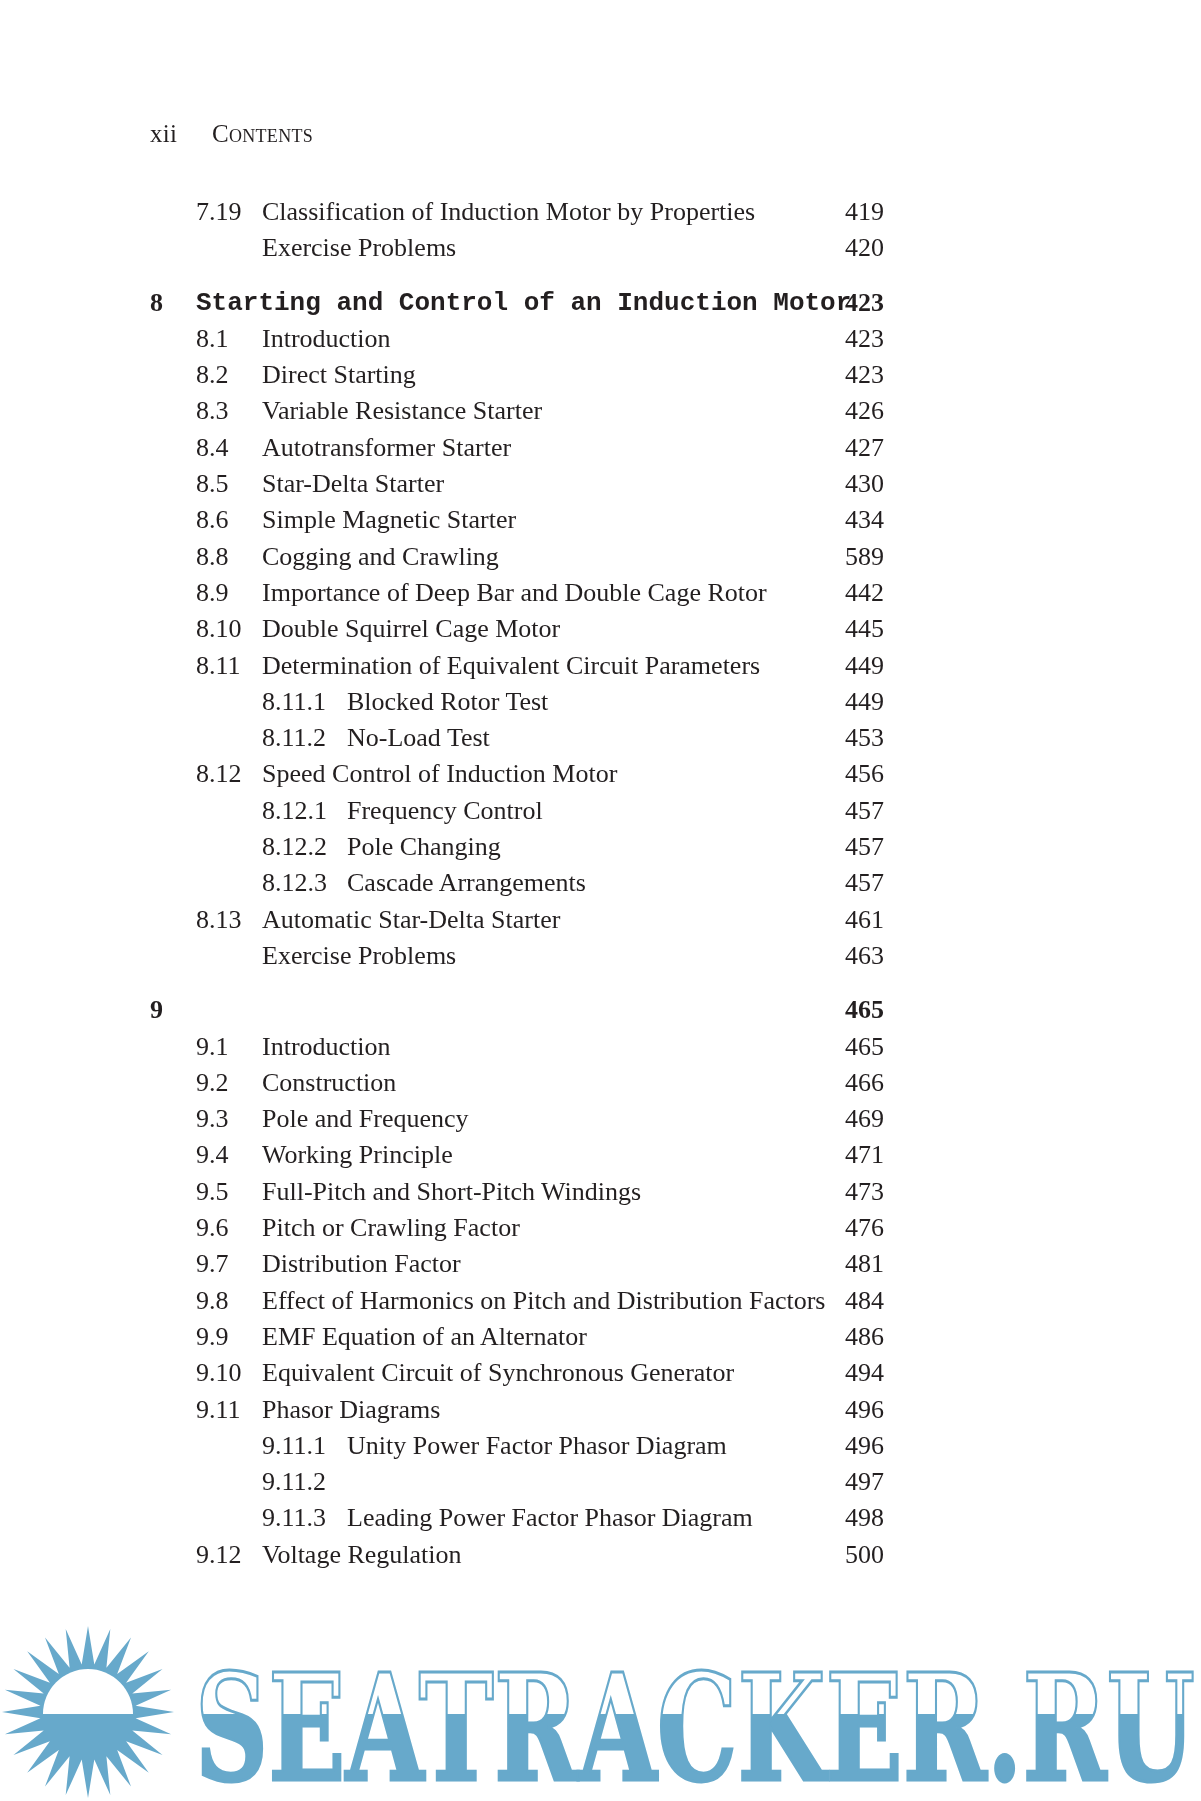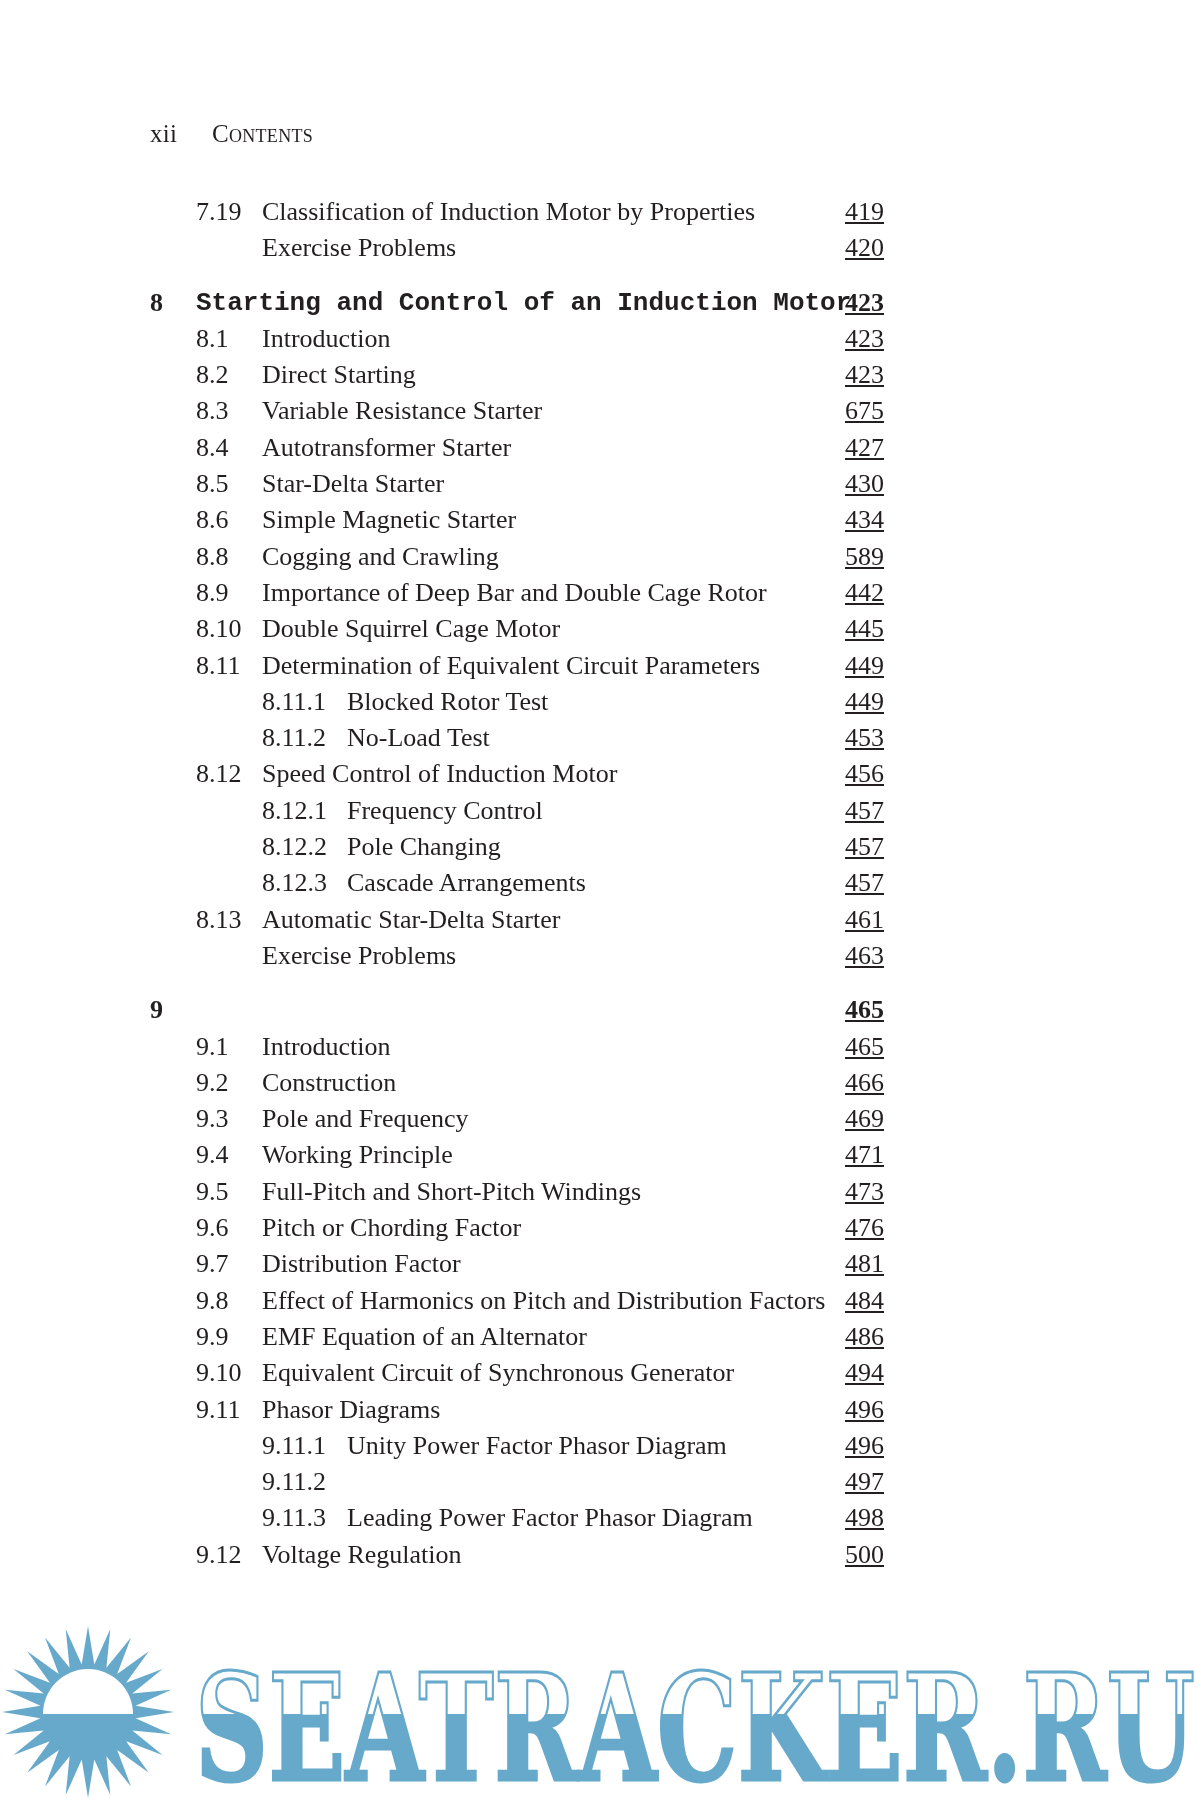--- a/index.html
+++ b/index.html
@@ -10,21 +10,21 @@
   .running-head .title { font-variant: small-caps; }
   .toc { position: absolute; left: 0; top: 194px; width: 1030px; }
   .row { position: relative; height: 36.3px; font-size: 26px; line-height: 36px; white-space: nowrap; }
   .row.chapter { font-weight: bold; margin-top: 18px; }
   .row .num { position: absolute; left: 196px; }
   .row .ttl { position: absolute; left: 262px; }
   .row.chapter .num { left: 150px; }
   .row.chapter .ttl { left: 196px; font-family: Liberation Mono, monospace; }
   .row.sub .num { left: 262px; }
   .row.sub .ttl { left: 347px; }
-  .row .pg { position: absolute; right: 146px; text-align: right; text-decoration: underline; }
+  .row .pg { position: absolute; right: 146px; text-align: right; }
   .watermark { position: absolute; left: 0; top: 1622px; width: 1201px; height: 179px; }
 </style>
 </head>
 <body>
 
 <div class="running-head">
   <span class="folio">xii</span><span class="title">Contents</span>
 </div>
 
 <div class="toc" id="toc">
@@ -49,21 +49,21 @@
       <span class="pg">423</span>
     </div>
     <div class="row section">
       <span class="num">8.2</span>
       <span class="ttl">Direct Starting</span>
       <span class="pg">423</span>
     </div>
     <div class="row section">
       <span class="num">8.3</span>
       <span class="ttl">Variable Resistance Starter</span>
-      <span class="pg">675</span>
+      <span class="pg">426</span>
     </div>
     <div class="row section">
       <span class="num">8.4</span>
       <span class="ttl">Autotransformer Starter</span>
       <span class="pg">427</span>
     </div>
     <div class="row section">
       <span class="num">8.5</span>
       <span class="ttl">Star-Delta Starter</span>
       <span class="pg">430</span>
@@ -157,21 +157,21 @@
       <span class="ttl">Working Principle</span>
       <span class="pg">471</span>
     </div>
     <div class="row section">
       <span class="num">9.5</span>
       <span class="ttl">Full-Pitch and Short-Pitch Windings</span>
       <span class="pg">473</span>
     </div>
     <div class="row section">
       <span class="num">9.6</span>
-      <span class="ttl">Pitch or Chording Factor</span>
+      <span class="ttl">Pitch or Crawling Factor</span>
       <span class="pg">476</span>
     </div>
     <div class="row section">
       <span class="num">9.7</span>
       <span class="ttl">Distribution Factor</span>
       <span class="pg">481</span>
     </div>
     <div class="row section">
       <span class="num">9.8</span>
       <span class="ttl">Effect of Harmonics on Pitch and Distribution Factors</span>

